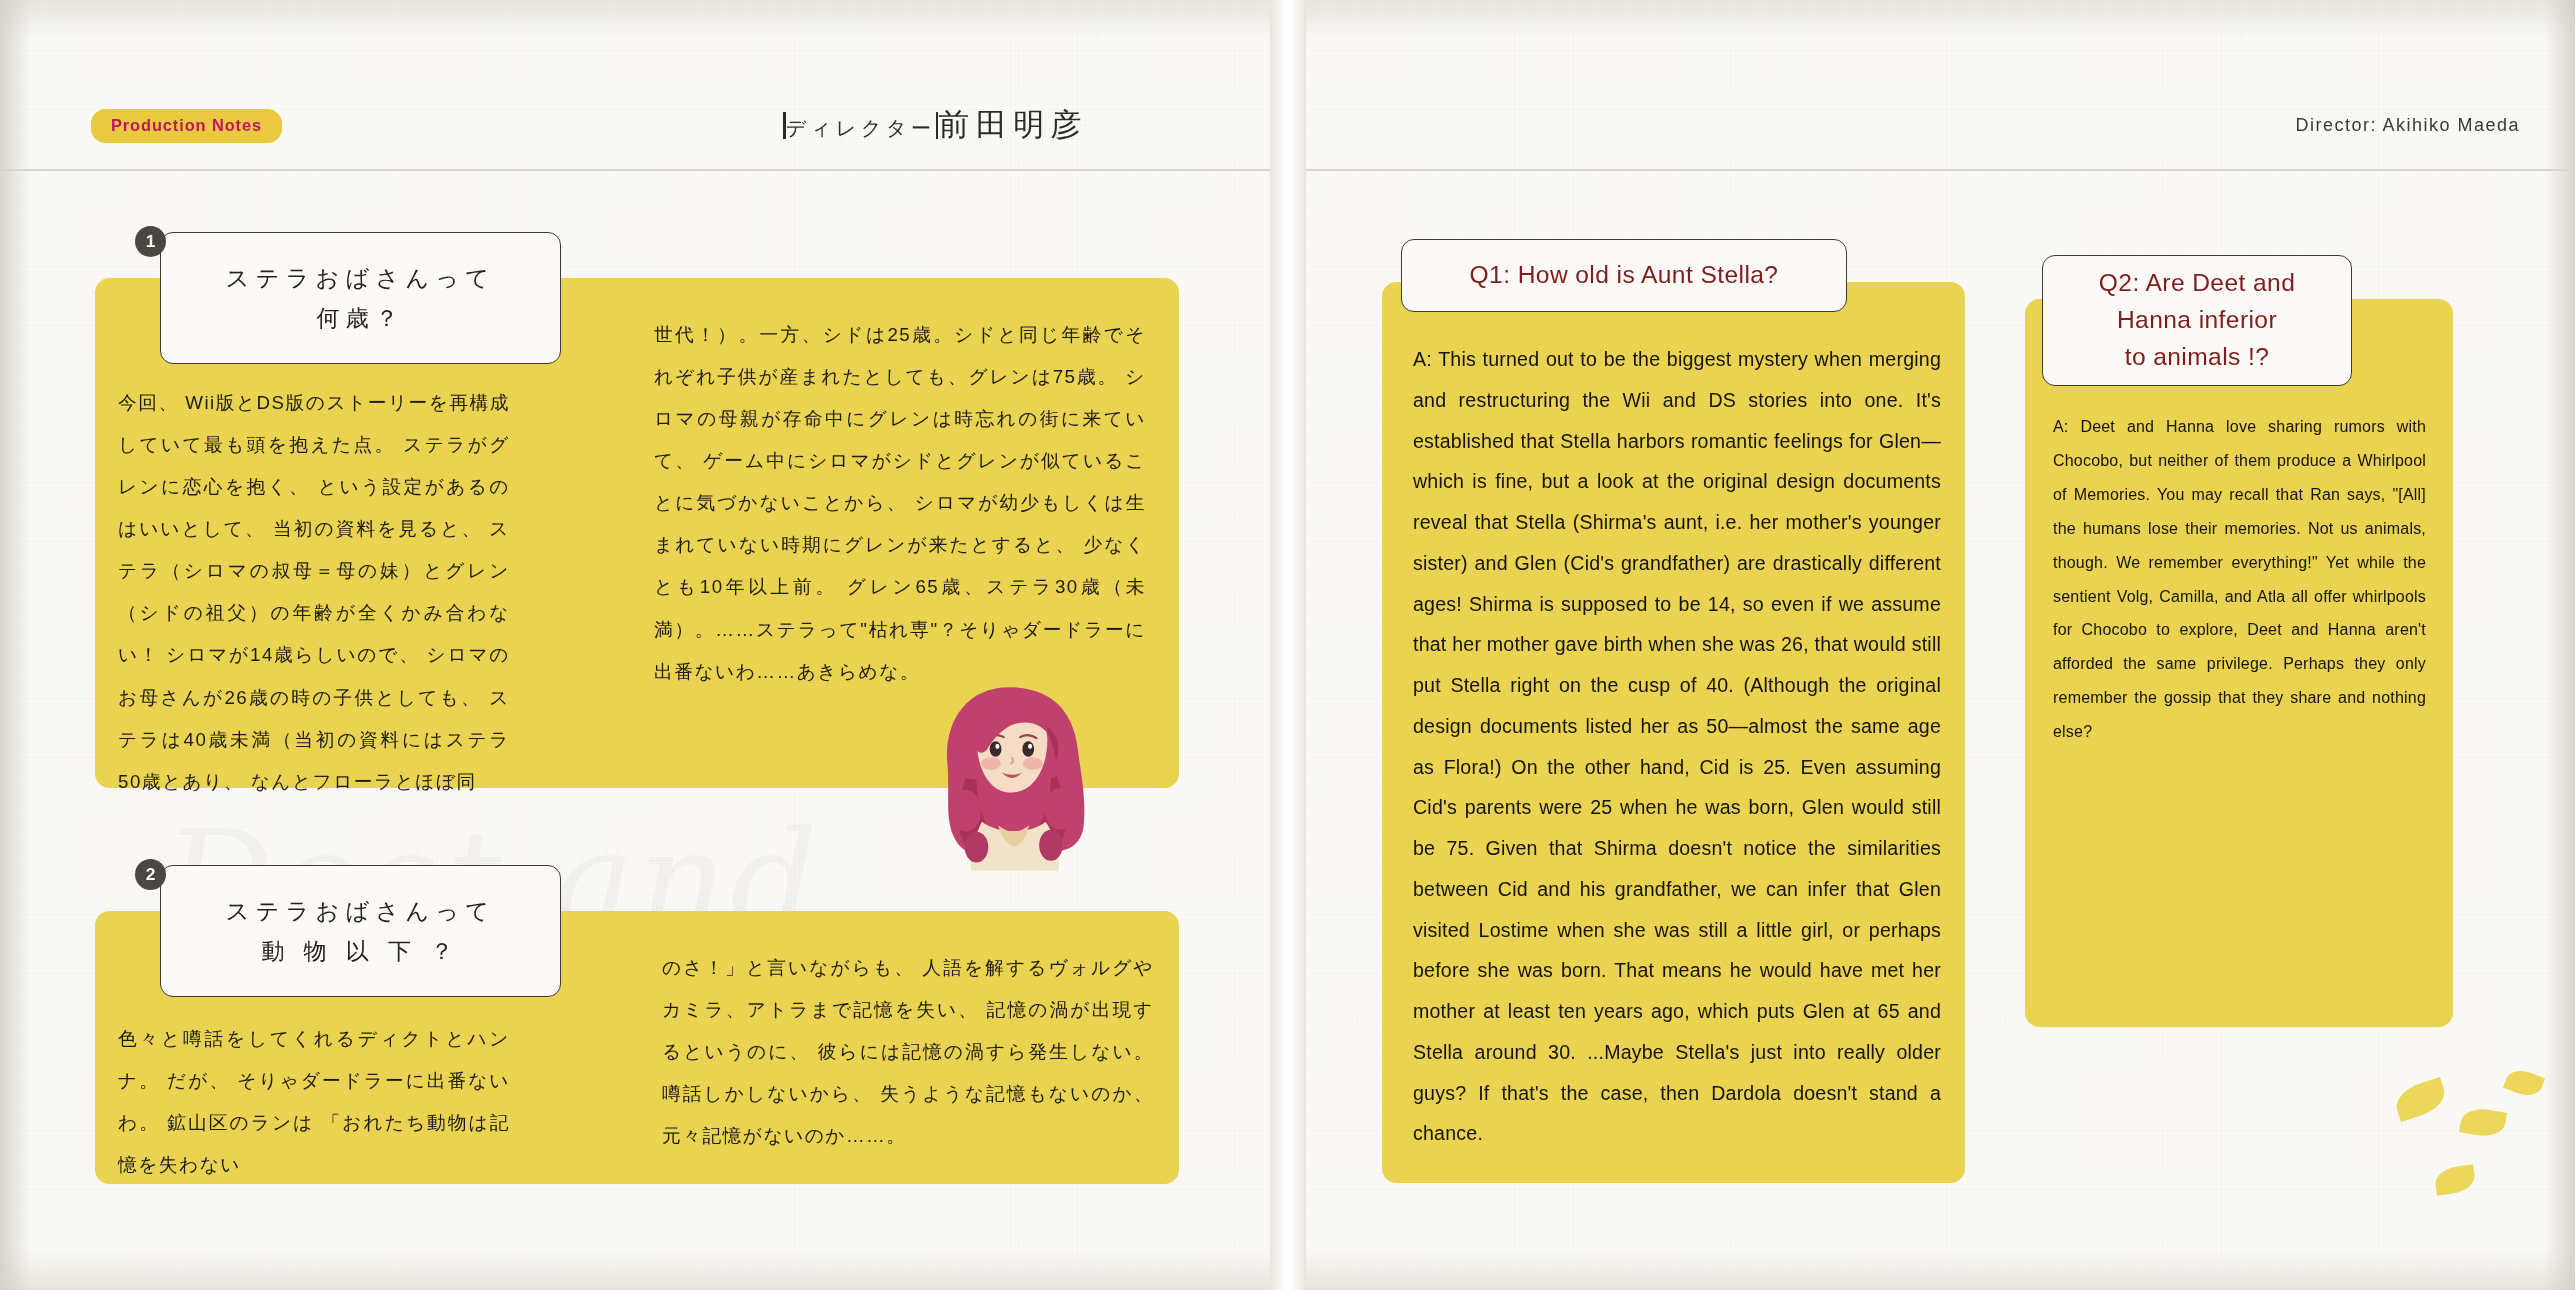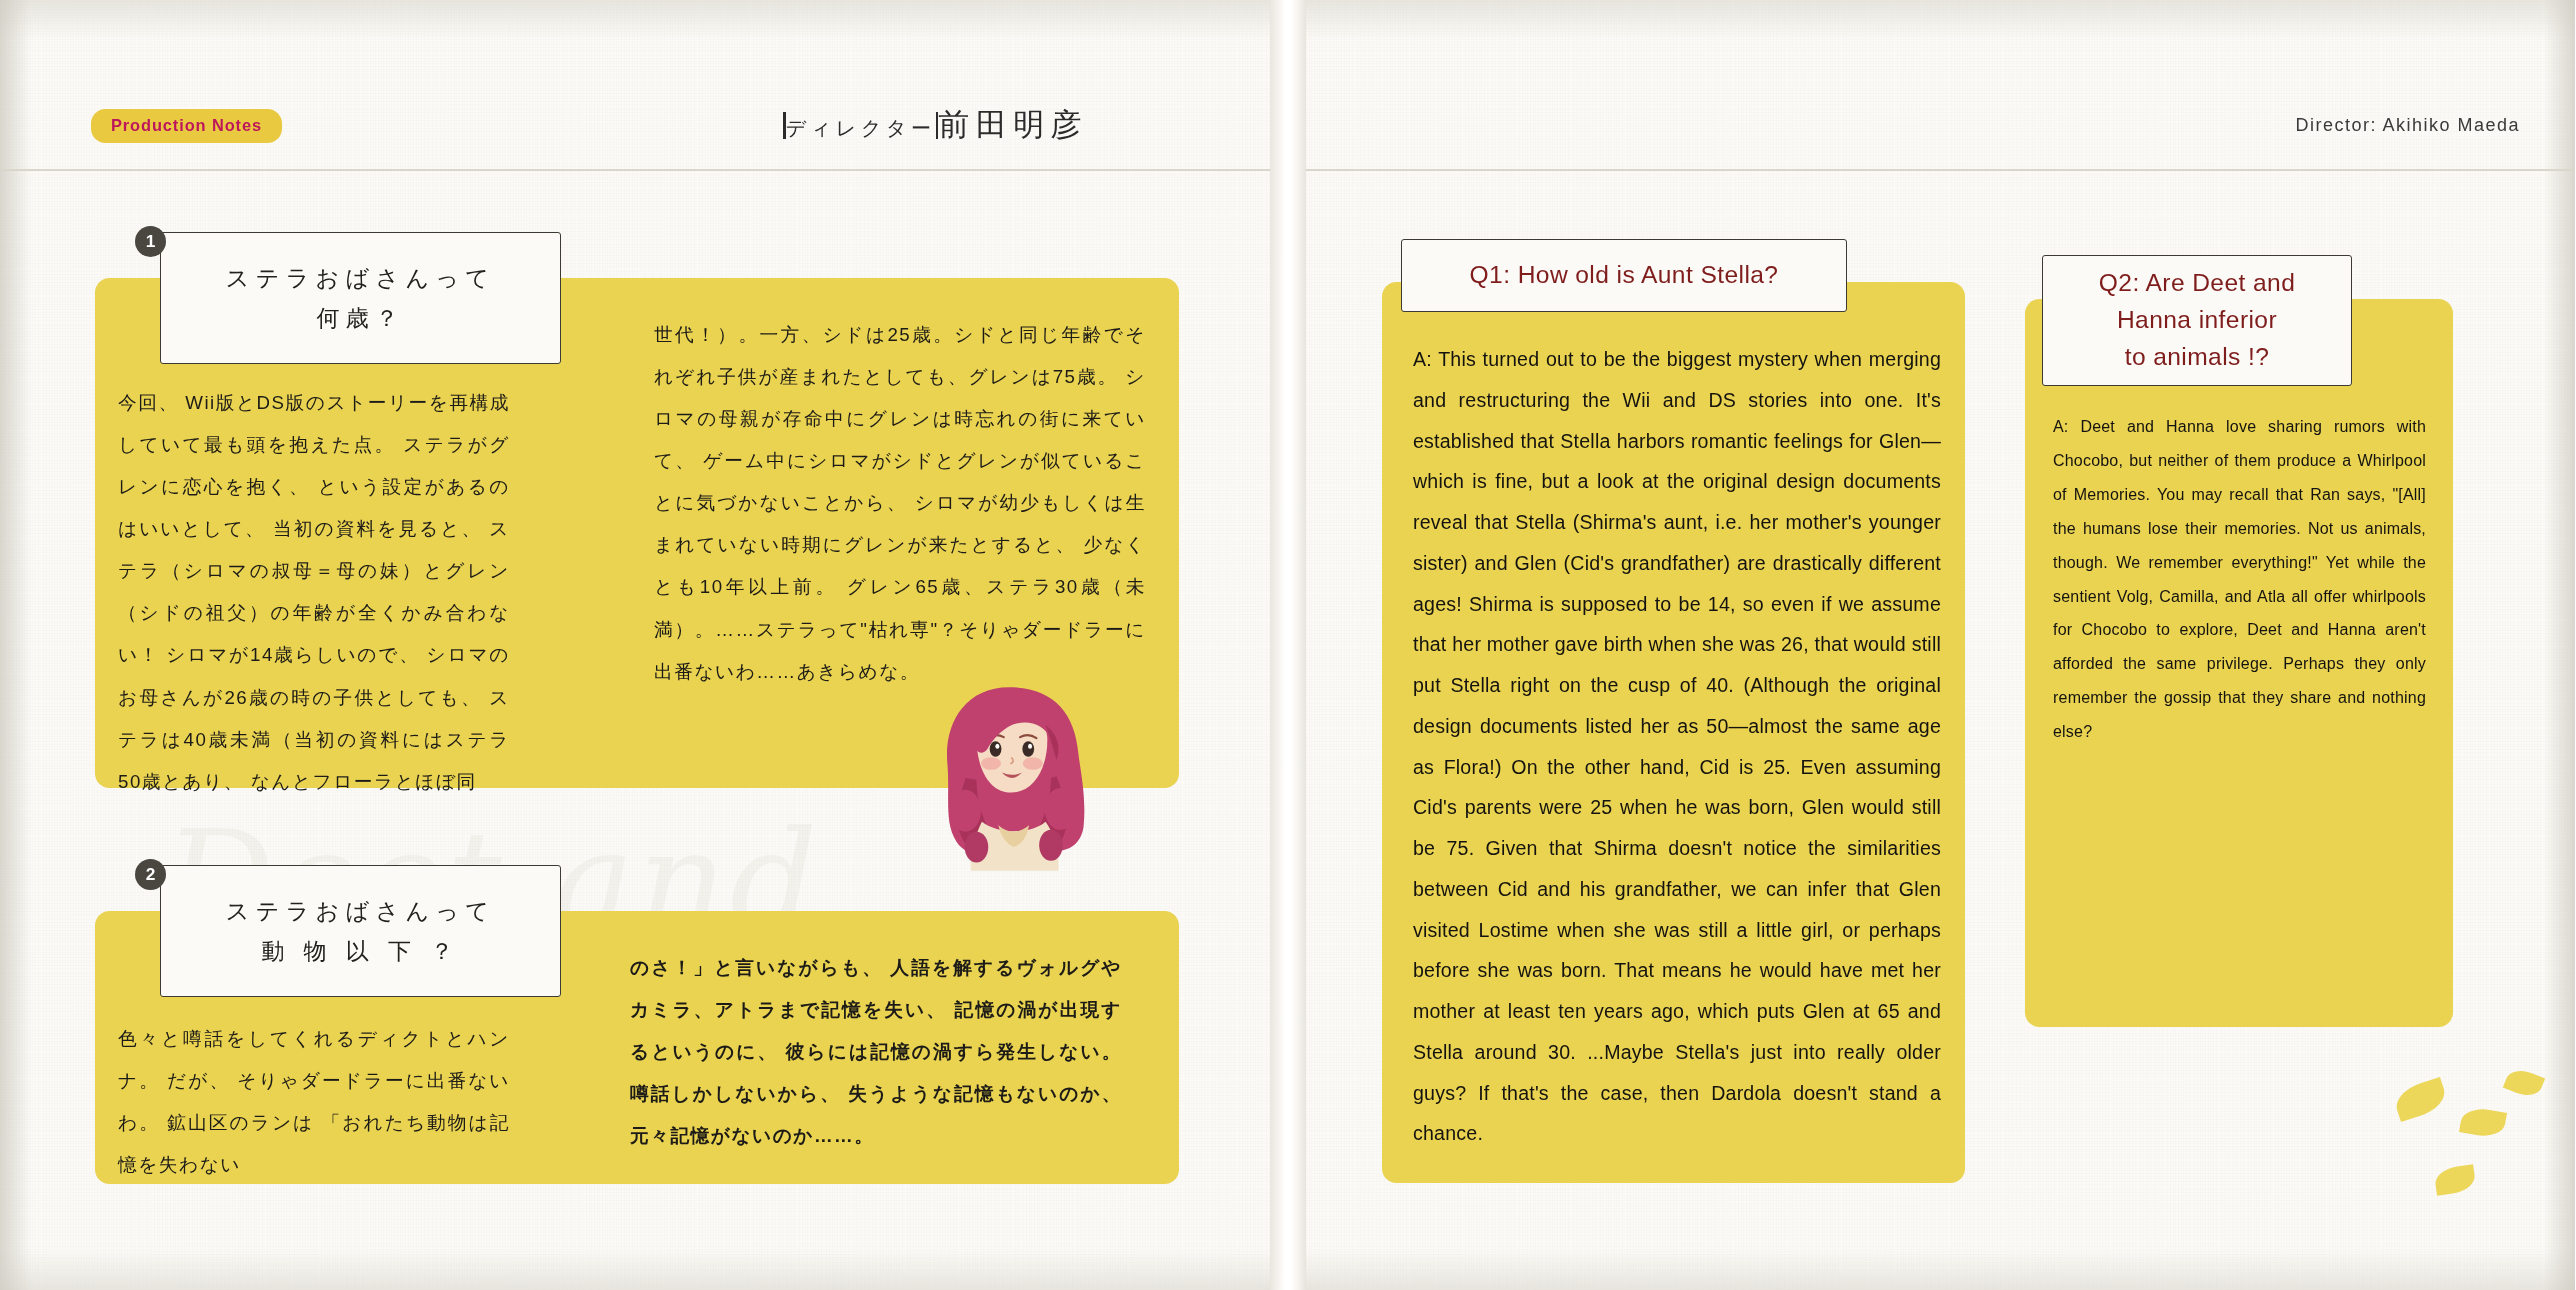--- a/index.html
+++ b/index.html
@@ -143,21 +143,21 @@
   .ybox {
     position: absolute;
     background: #e9d351;
     border-radius: 14.6px;
   }
   
   .qcard {
     position: absolute;
     background: #fbfaf6;
     border: 1.8px solid #3d3a33;
-    border-radius: 3px;
+    border-radius: 13px;
     box-sizing: border-box;
     display: flex;
     align-items: center;
     justify-content: center;
     text-align: center;
     z-index: 3;
   }
 
   .qcard-jp-text {
     font-size: 23px;
@@ -308,21 +308,21 @@
 
     <div class="qnum" style="left:135px; top:859px;">2</div>
 
     <div class="qcard" style="left:160px; top:865px; width:401px; height:132px;">
       <span class="qcard-jp-text">ステラおばさんって
 動 物 以 下 ？</span>
     </div>
 
     <div class="jp-col" id="jp2-left" style="left:118px; top:1018px; width:392px;">色々と噂話をしてくれるディクトとハンナ。 だが、 そりゃダードラーに出番ないわ。 鉱山区のランは 「おれたち動物は記憶を失わない</div>
 
-    <div class="jp-col" id="jp2-right" style="left:630px; top:947px; width:492px;font-weight:bold;">のさ！」と言いながらも、 人語を解するヴォルグやカミラ、アトラまで記憶を失い、 記憶の渦が出現するというのに、 彼らには記憶の渦すら発生しない。噂話しかしないから、 失うような記憶もないのか、 元々記憶がないのか……。</div>
+    <div class="jp-col" id="jp2-right" style="left:662px; top:947px; width:492px;">のさ！」と言いながらも、 人語を解するヴォルグやカミラ、アトラまで記憶を失い、 記憶の渦が出現するというのに、 彼らには記憶の渦すら発生しない。噂話しかしないから、 失うような記憶もないのか、 元々記憶がないのか……。</div>
 
   </div>
 
   <div id="gutter"></div>
 
   <div class="page-half" id="right-page">
 
     <div class="edge-top"></div>
     <div class="edge-bottom"></div>
     <div class="edge-outer-r"></div>

